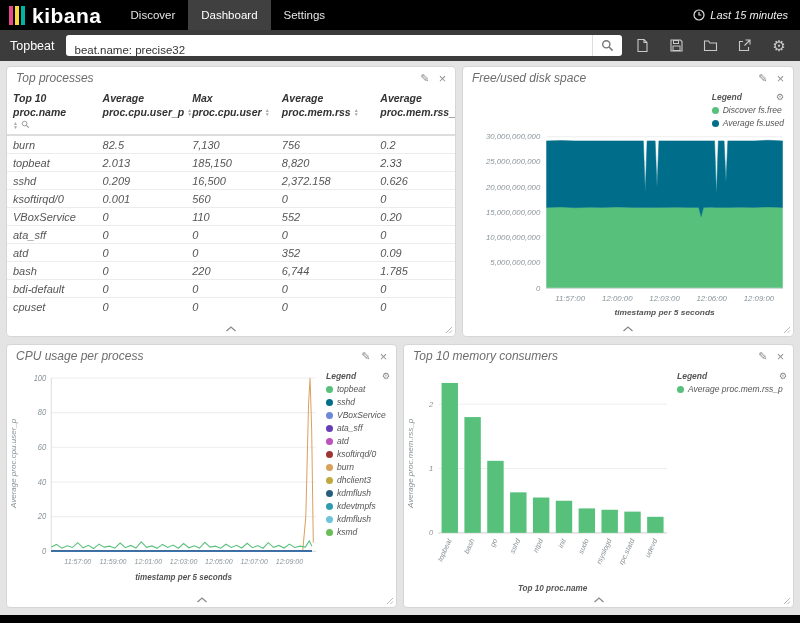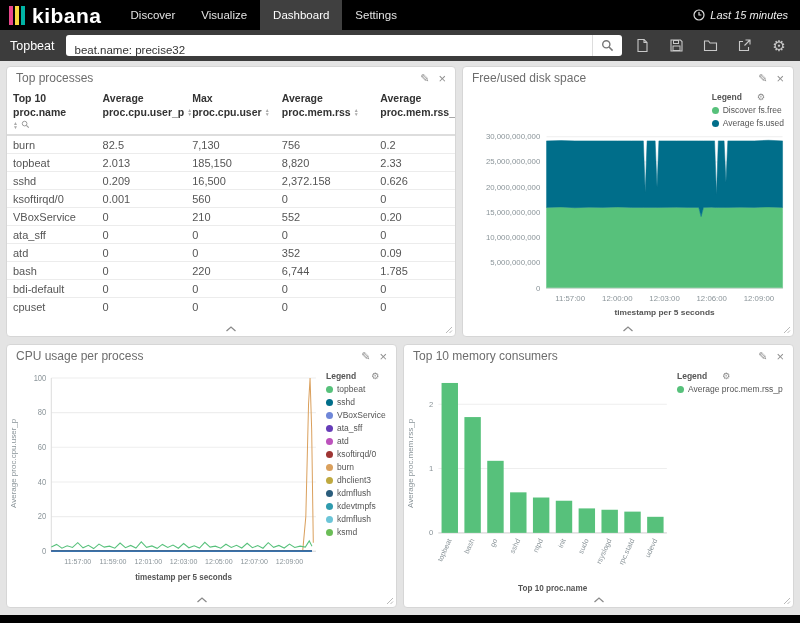--- a/index.html
+++ b/index.html
@@ -26,21 +26,21 @@
   .searchgroup{display:flex;width:556px;height:21px;flex:0 0 auto;border-radius:3px;overflow:hidden;}
   .searchgroup input{flex:1;border:none;padding:15px 8px;font-size:11.5px;font-family:inherit;color:#333;outline:none;background:#fff;}
   .searchbtn{width:30px;background:#fff;border:none;border-left:1px solid #ddd;display:flex;align-items:center;justify-content:center;cursor:pointer;}
   .tb-icons{display:flex;align-items:center;gap:17px;margin-left:auto;padding-right:6px;}
   .tb-icon{background:none;border:none;width:17px;height:17px;display:flex;align-items:center;justify-content:center;cursor:pointer;}
   .tb-icon svg{width:15px;height:15px;}
   .gear-glyph{color:#c9c9c9;font-size:15px;line-height:1;}
 
   
   .dash{position:relative;height:554px;}
-  .panel{position:absolute;background:#fff;border:1px solid #d6d6d6;border-radius:4px;display:flex;flex-direction:column;overflow:hidden;}
+  .panel{position:absolute;background:#fff;border:1px solid #d6d6d6;border-radius:4px;display:flex;flex-direction:column;overflow:hidden;font-style:italic;}
   .p-tl{left:6px;top:5px;width:450px;height:271px;}
   .p-tr{left:462px;top:5px;width:332px;height:271px;}
   .p-bl{left:6px;top:283px;width:391px;height:264px;}
   .p-br{left:403px;top:283px;width:391px;height:264px;}
   .phead{height:22px;display:flex;align-items:center;padding:0 9px;flex:0 0 auto;}
   .ptitle{font-size:12px;color:#6d6d6d;flex:1;white-space:nowrap;overflow:hidden;}
   .pedit{color:#8f8f8f;font-size:11px;margin-left:8px;cursor:pointer;}
   .pclose{color:#8f8f8f;font-size:13px;margin-left:9px;cursor:pointer;line-height:1;}
   .pbody{flex:1 1 auto;position:relative;overflow:hidden;}
   .pbody.row{display:flex;}
@@ -60,21 +60,21 @@
   .ptable tbody tr:first-child td{border-top:none;}
   .thl2{display:flex;align-items:center;gap:3px;min-height:11px;}
   .sort{display:inline-flex;flex-direction:column;}
   .sort span{font-size:5px;line-height:4px;color:#aaa;}
   .mini-mag{width:9px;height:9px;}
 
   
   .chartsvg{width:100%;height:100%;display:block;cursor:crosshair;}
   .grow{flex:1 1 auto;min-width:0;}
   .legend{font-size:8.5px;color:#555;}
-  .legend-head{display:flex;align-items:center;justify-content:flex-start;gap:15px;font-weight:bold;margin-bottom:3px;}
+  .legend-head{display:flex;align-items:center;justify-content:space-between;gap:15px;font-weight:bold;margin-bottom:3px;}
   .legend .gear{color:#888;font-size:9px;cursor:pointer;font-weight:normal;}
   .legend ul{list-style:none;}
   .legend li{display:flex;align-items:center;gap:4px;margin-bottom:3px;cursor:pointer;white-space:nowrap;}
   .legend li i{width:7px;height:7px;border-radius:50%;flex:0 0 auto;}
   .legend-float{position:absolute;top:3px;right:9px;}
   .legend-side{flex:0 0 auto;padding:4px 6px 0 2px;}
   .legend-cpu{width:72px;}
   .legend-mem{width:118px;}
   .ylab{flex:0 0 14px;writing-mode:vertical-rl;transform:rotate(180deg);font-size:8px;color:#8a9499;display:flex;align-items:center;justify-content:center;padding-left:2px;padding-top:34px;}
 
@@ -87,21 +87,20 @@
   <div class="logo">
     <span class="logo-mark">
         <i class="lm1"></i>
         <i class="lm2"></i>
         <i class="lm3"></i>
       </span>
     <span class="logo-text">kibana</span>
   </div>
   <nav class="navitems">
     <a class="nav-item">Discover</a>
-    <a class="nav-item">Visualize</a>
     <a class="nav-item active">Dashboard</a>
     <a class="nav-item">Settings</a>
   </nav>
   <div class="timepicker">
     <svg width="12" height="12" viewBox="0 0 12 12">
       <circle cx="6" cy="6" r="5" fill="none" stroke="#ddd" stroke-width="1.2"></circle>
       <path d="M6 3 V6 H8.4" fill="none" stroke="#ddd" stroke-width="1.2"></path>
     </svg>
     <span>Last 15 minutes</span>
   </div>
@@ -237,21 +236,21 @@
             <tr>
               <td>ksoftirqd/0</td>
               <td>0.001</td>
               <td>560</td>
               <td>0</td>
               <td>0</td>
             </tr>
             <tr>
               <td>VBoxService</td>
               <td>0</td>
-              <td>210</td>
+              <td>110</td>
               <td>552</td>
               <td>0.20</td>
             </tr>
             <tr>
               <td>ata_sff</td>
               <td>0</td>
               <td>0</td>
               <td>0</td>
               <td>0</td>
             </tr>

